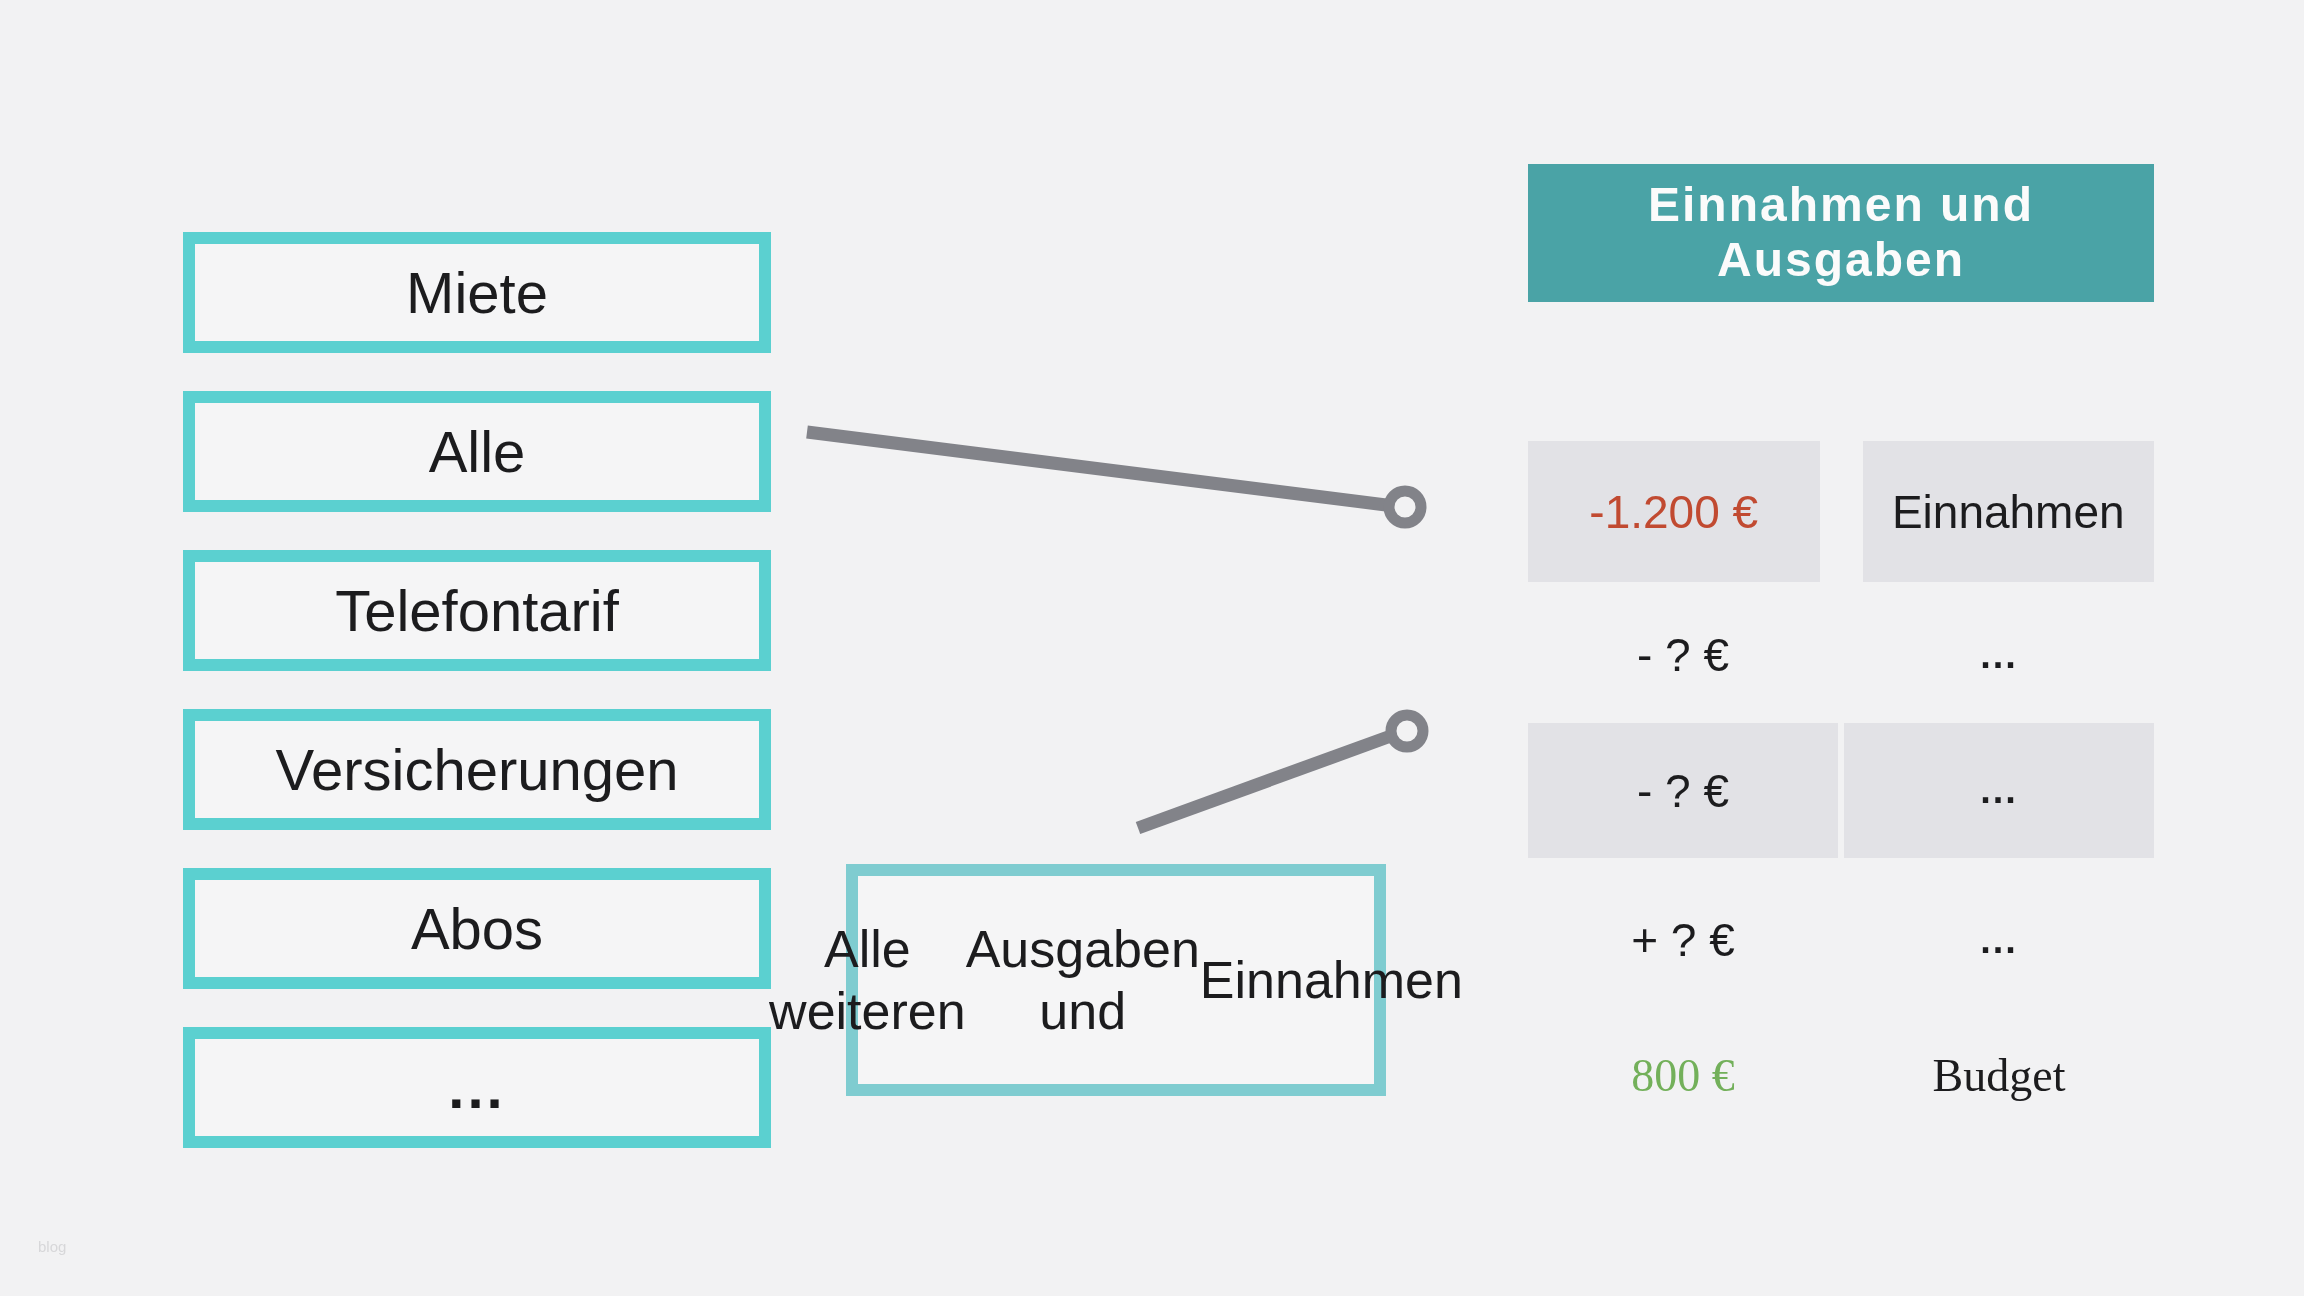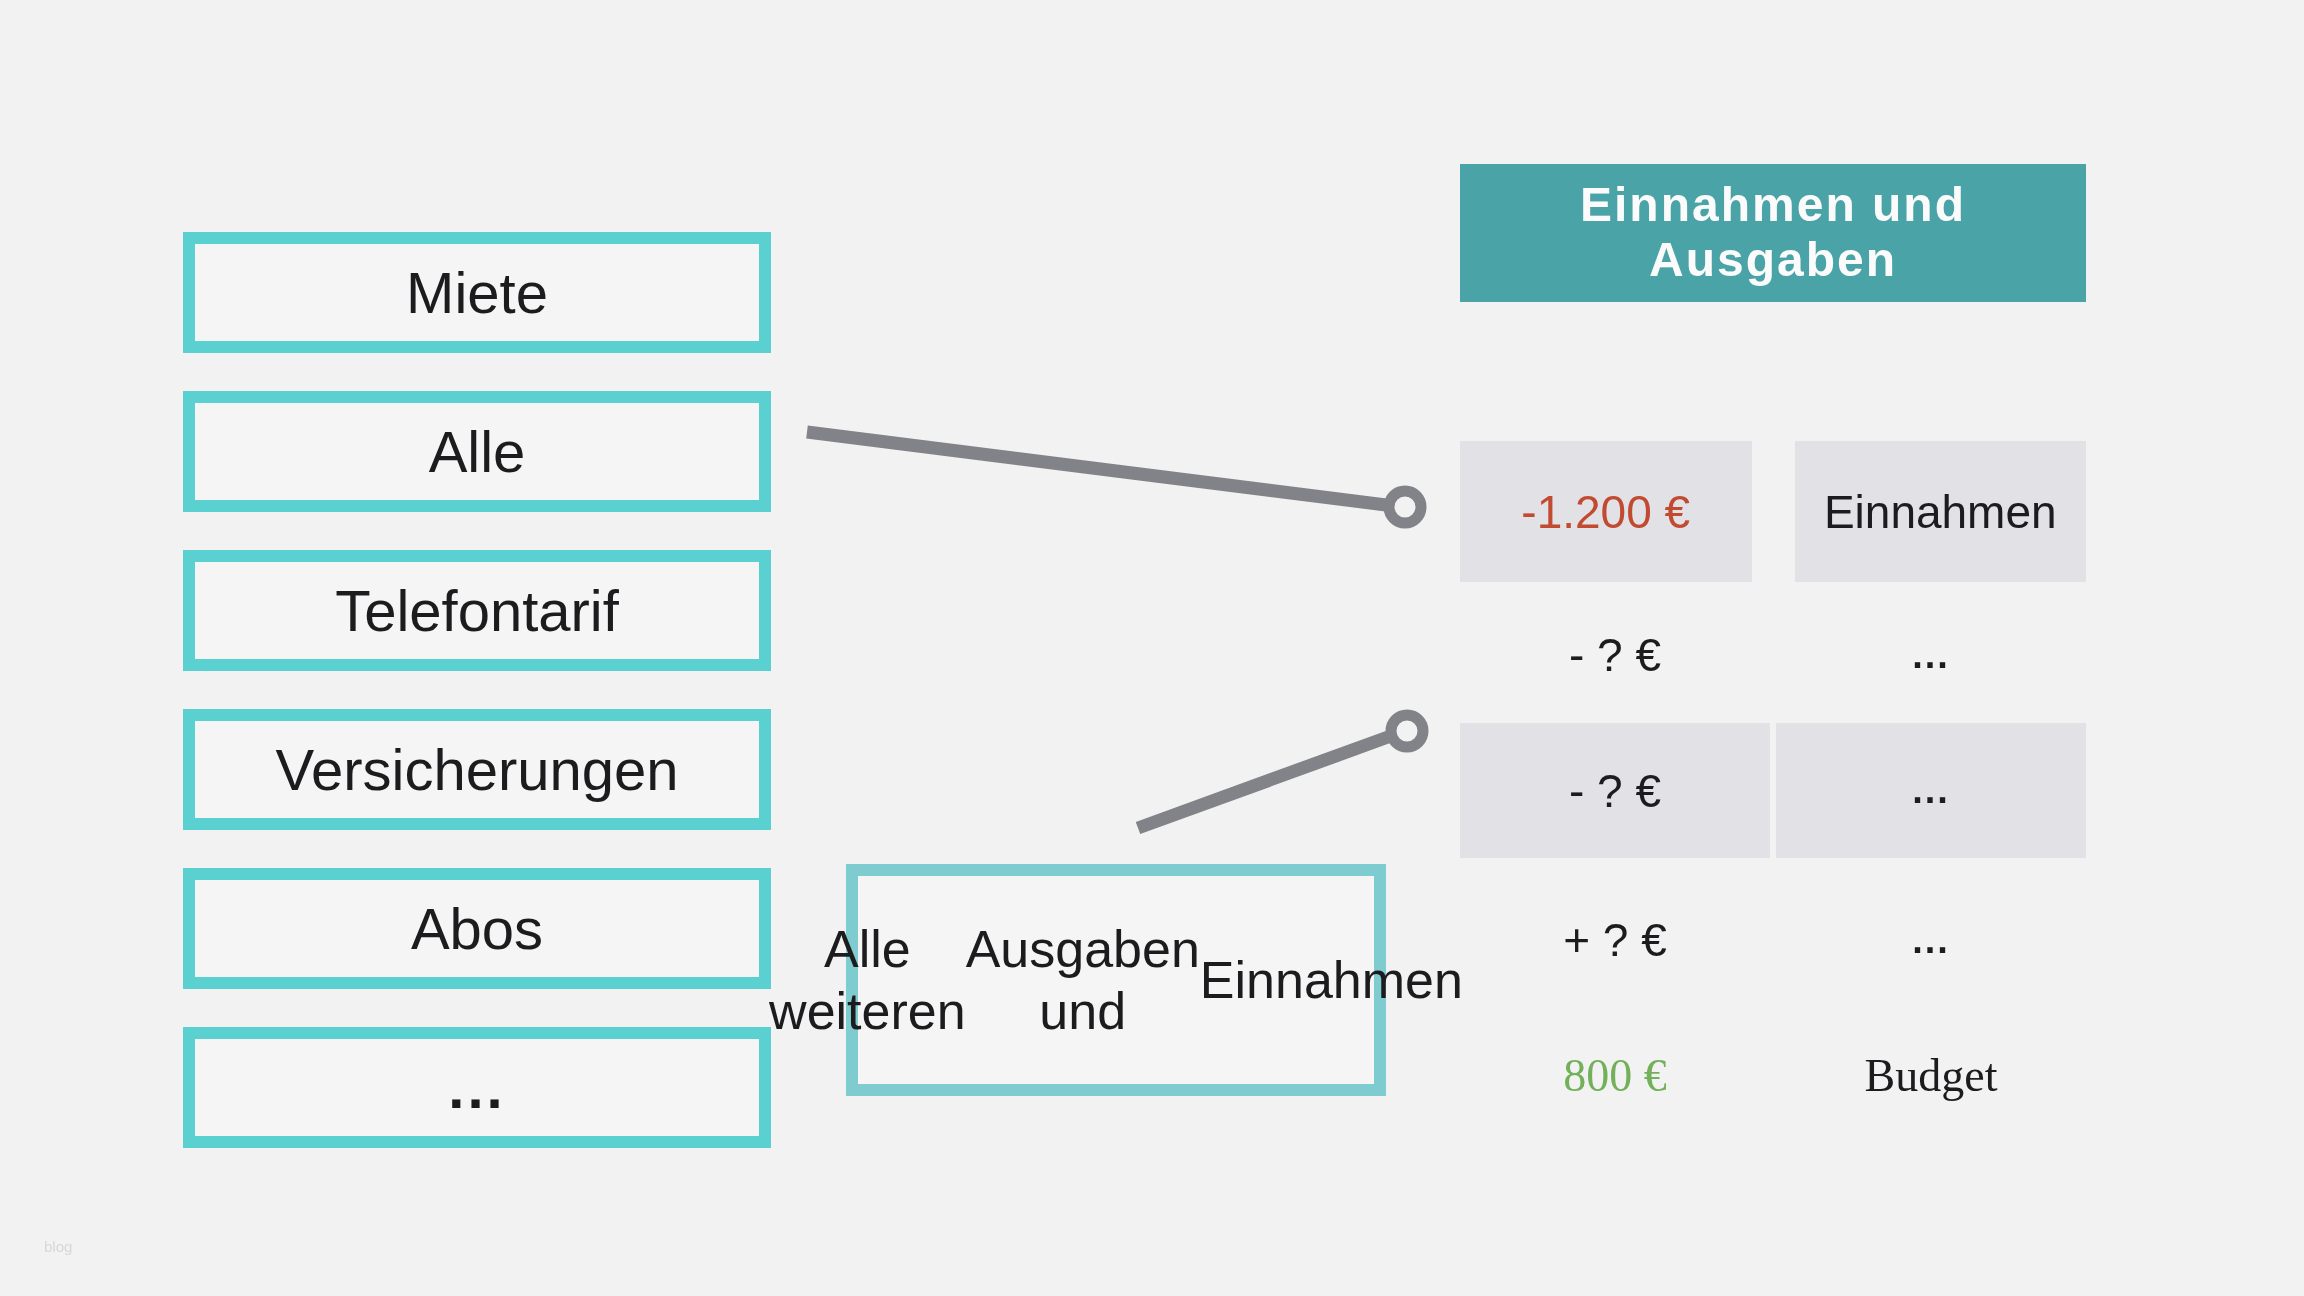--- a/index.html
+++ b/index.html
@@ -51,21 +51,21 @@
     justify-content: center;
     text-align: center;
     font-size: 52px;
     line-height: 1.2;
     color: var(--text, #1c1c1e);
   }
 
   
   .table {
     position: absolute;
-    left: 1460px;
+    left: 1528px;
     top: 0;
     width: 626px;
     height: 932px;
   }
   .thead {
     position: absolute;
     top: 164px;
     height: 138px;
     left: 0; right: 0;
     background: var(--teal-header, #4aa3a6);
@@ -118,21 +118,21 @@
     stroke-width: 13;
   }
   .connectors circle {
     stroke: var(--connector, #828389);
     stroke-width: 11;
     fill: var(--bg, #f2f2f3);
   }
 
   .watermark {
     position: absolute;
-    left: 44px;
+    left: 38px;
     top: 1238px;
     font-size: 15px;
     color: var(--watermark, #d7d7d9);
   }
 </style>
 </head>
 <body>
 
 <div class="canvas">
 

